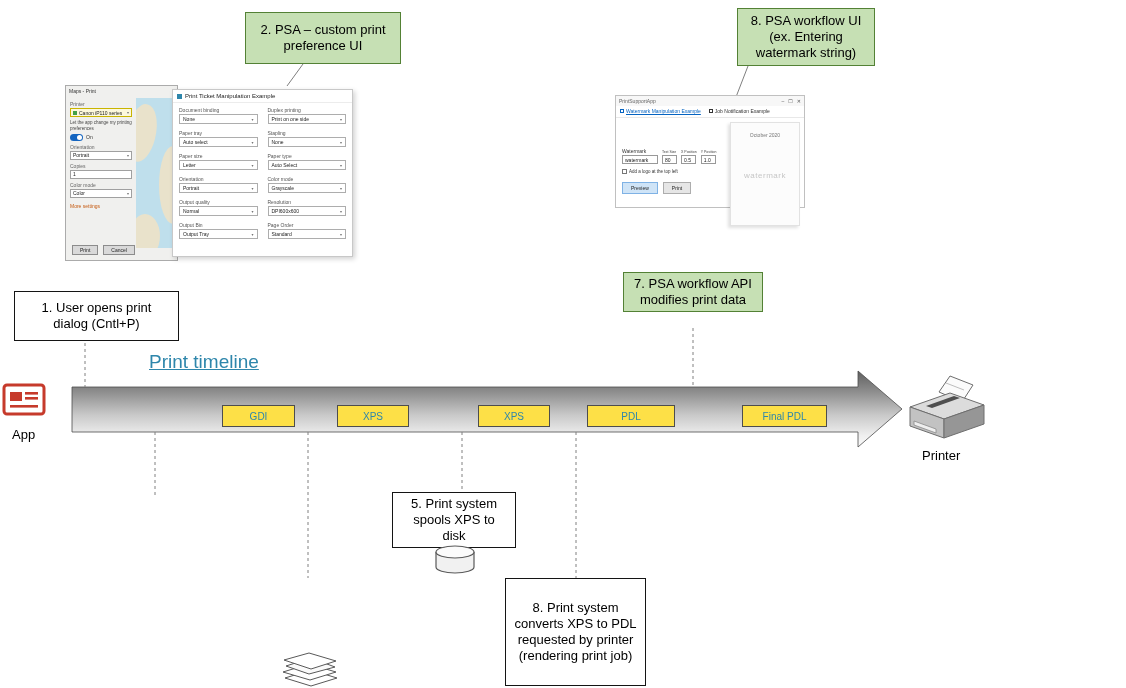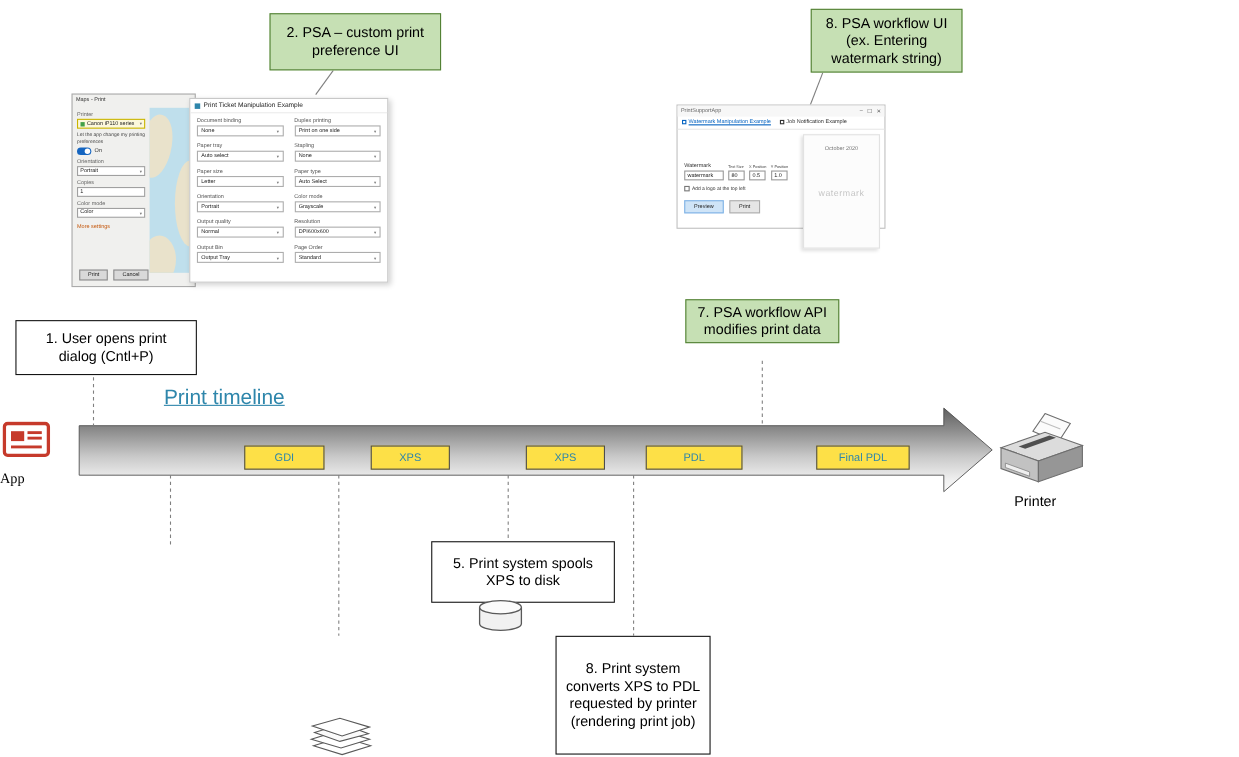--- a/index.html
+++ b/index.html
@@ -309,38 +309,38 @@
       <div class="wm-date">October 2020</div>
       <div class="wm-mark">watermark</div>
     </div>
   </div>
 
   <div class="step-box callout" style="left:245px; top:12px; width:156px; height:52px;">2. PSA – custom print preference UI</div>
   <div class="step-box callout" style="left:705px; top:8px; width:138px; height:58px;margin-left:32px;">8. PSA workflow UI (ex. Entering watermark string)</div>
   <div class="step-box callout" style="left:623px; top:272px; width:140px; height:40px;">7. PSA workflow API modifies print data</div>
 
   <div class="step-box" style="left:14px; top:291px; width:165px; height:50px;">1. User opens print dialog (Cntl+P)</div>
-  <div class="step-box" style="left:392px; top:492px; width:167px; height:56px;">5. Print system spools XPS to disk</div>
+  <div class="step-box" style="left:392px; top:492px; width:124px; height:56px;">5. Print system spools XPS to disk</div>
   <div class="step-box" style="left:505px; top:578px; width:141px; height:108px;">8. Print system converts XPS to PDL requested by printer (rendering print job)</div>
 
   <div class="tl-title">Print timeline</div>
   <div class="tl-label" style="left:222px; width:73px;">GDI</div>
   <div class="tl-label" style="left:337px; width:72px;">XPS</div>
   <div class="tl-label" style="left:478px; width:72px;">XPS</div>
   <div class="tl-label" style="left:587px; width:88px;">PDL</div>
   <div class="tl-label" style="left:742px; width:85px;">Final PDL</div>
 
   <svg class="icon-abs" style="left:2px; top:383px;" width="44" height="34" viewBox="0 0 44 34">
     <rect x="2" y="2" width="40" height="29" rx="3" fill="#ffffff" stroke="#C63A2B" stroke-width="3"></rect>
     <rect x="8" y="9" width="12" height="9" fill="#C63A2B"></rect>
     <rect x="23" y="9" width="13" height="2.6" fill="#C63A2B"></rect>
     <rect x="23" y="14" width="13" height="2.6" fill="#C63A2B"></rect>
     <rect x="8" y="22" width="28" height="2.6" fill="#C63A2B"></rect>
   </svg>
-  <div class="side-label" style="left:0; top:427px;font-family:Liberation Serif, serif;">App</div>
+  <div class="side-label" style="left:12px; top:427px;">App</div>
 
   <svg class="icon-abs" style="left:906px; top:375px;" width="82" height="72" viewBox="0 0 82 72">
     <polygon points="44,1 67,10 56,27 33,17" fill="#fbfbfb" stroke="#6e6e6e" stroke-width="1"></polygon>
     <line x1="40" y1="8" x2="58" y2="15" stroke="#bdbdbd" stroke-width="1"></line>
     <polygon points="4,32 44,18 78,30 38,44" fill="#dcdcdc" stroke="#6e6e6e" stroke-width="1"></polygon>
     <polygon points="20,31 48,21 54,23 26,33" fill="#4f4f4f"></polygon>
     <polygon points="4,32 38,44 38,63 4,51" fill="#c2c2c2" stroke="#6e6e6e" stroke-width="1"></polygon>
     <polygon points="38,44 78,30 78,49 38,63" fill="#969696" stroke="#6e6e6e" stroke-width="1"></polygon>
     <polygon points="8,46 30,54 30,58 8,50" fill="#efefef" stroke="#8a8a8a" stroke-width="0.8"></polygon>
   </svg>

